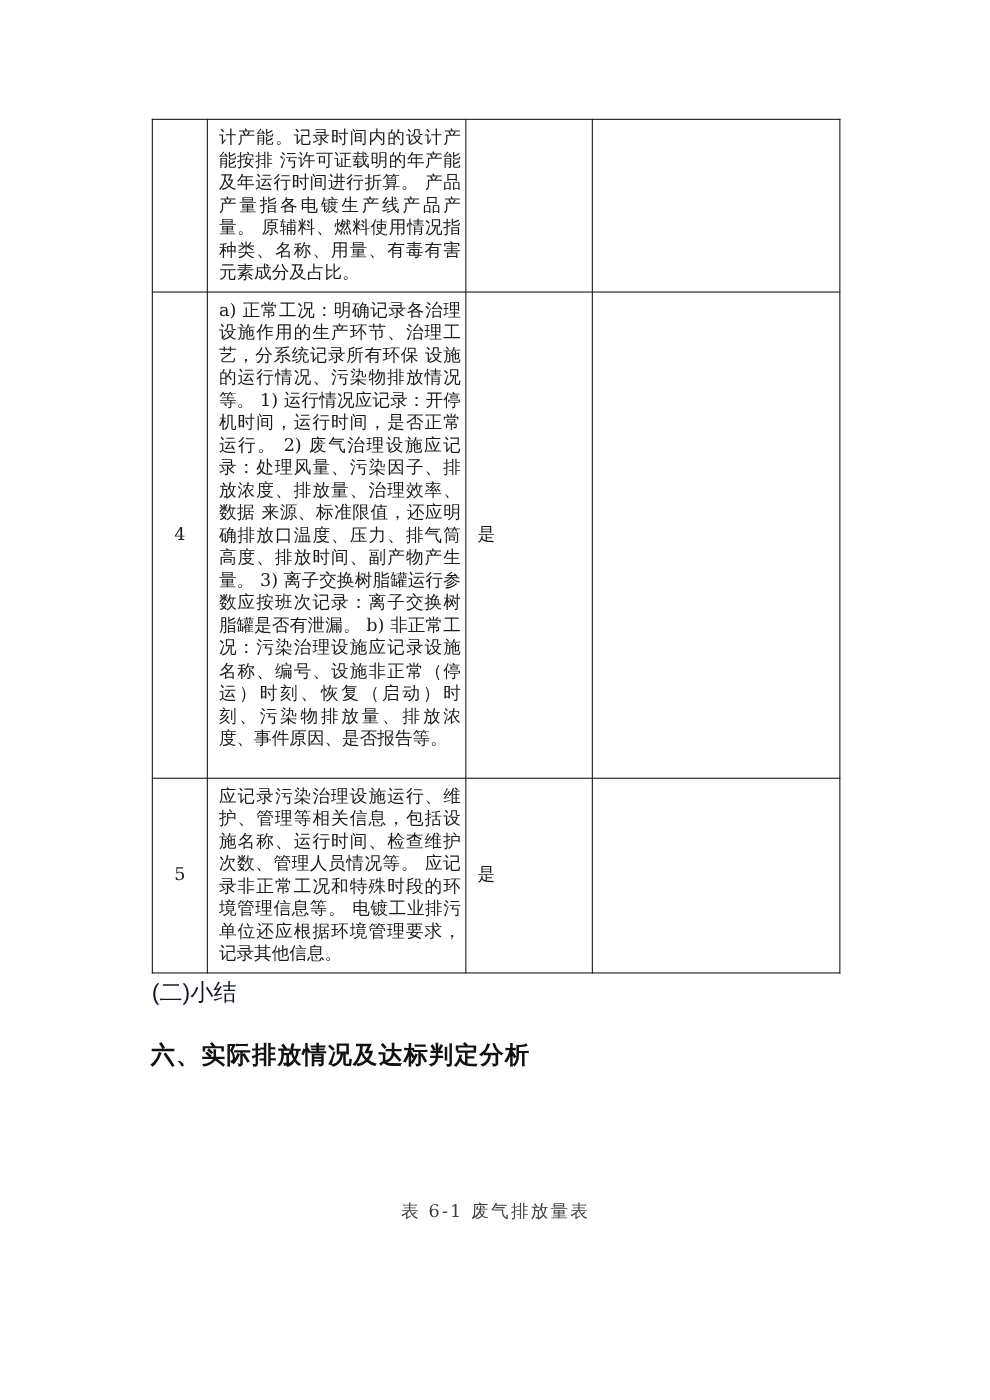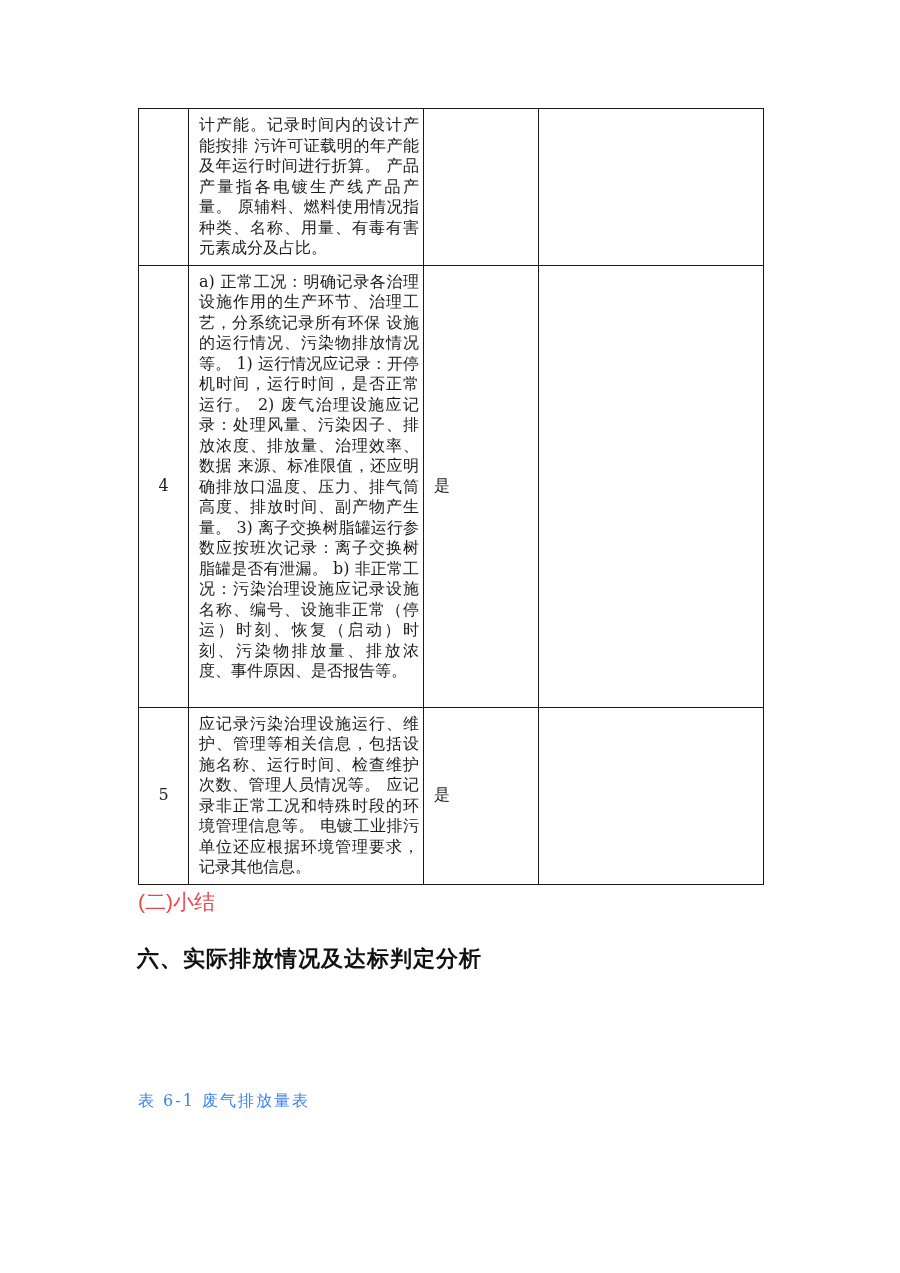--- a/index.html
+++ b/index.html
@@ -43,44 +43,44 @@
     padding-left: 10px;
     text-align: left;
   }
   td.cell-blank { }
   .sub-heading {
     position: absolute;
     left: 138px;
     font-size: 21px;
     font-family: "Liberation Sans", sans-serif;
     font-weight: normal;
-    color: #ef4444;
+    color: #0f172a;
     white-space: nowrap;
     text-align: center;
   }
   .section-heading {
     position: absolute;
     left: 137px;
     top: 944px;
     font-size: 22px;
     font-family: "Liberation Sans", sans-serif;
     font-weight: bold;
     color: #111111;
     letter-spacing: 1px;
     white-space: nowrap;
   }
   .table-caption {
     position: absolute;
     left: 138px;
     top: 1091px;
     width: 625px;
-    text-align: left;
+    text-align: center;
     font-size: 16px;
     letter-spacing: 2px;
-    color: #3b82f6;
+    color: #404040;
   }
 </style>
 </head>
 <body>
 
 <div class="page">
 
   <table class="doc-table">
     <colgroup>
       <col style="width:50px">

